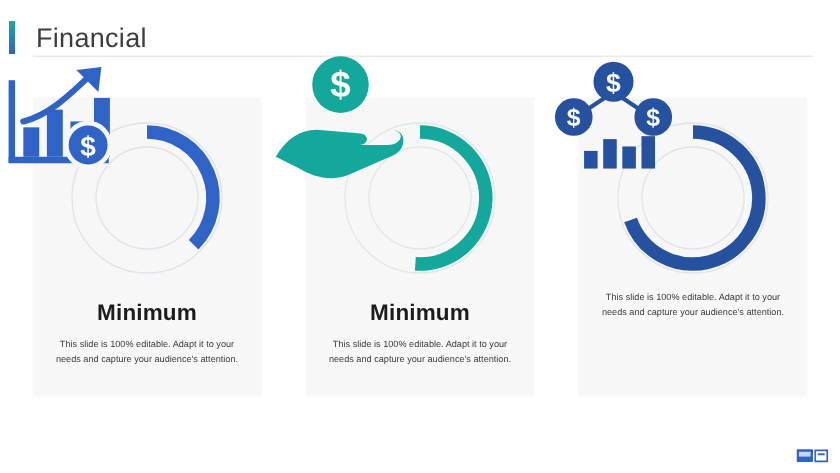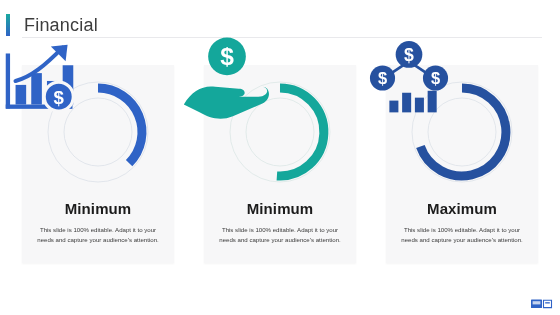--- a/index.html
+++ b/index.html
@@ -194,21 +194,20 @@
         <circle cx="40.5" cy="26.5" r="6.4" fill="#26519f"></circle>
         <text x="40.5" y="29.7" text-anchor="middle" font-size="8.4" font-weight="bold" font-family="Liberation Sans, sans-serif" fill="#ffffff">$</text>
         <g fill="#26519f">
           <rect x="17" y="38" width="4.6" height="6"></rect>
           <rect x="23.5" y="34" width="4.6" height="10"></rect>
           <rect x="30" y="36.5" width="4.6" height="7.5"></rect>
           <rect x="36.5" y="33" width="4.6" height="11"></rect>
         </g>
       </svg>
     </div>
-    <div class="card-title">Maximum</div>
     <div class="card-body">This slide is 100% editable. Adapt it to your needs and capture your audience's attention.</div>
   </div>
 
 </div>
 
 <svg class="footer-logo" viewBox="0 0 22 13">
   <rect x="0" y="2.5" width="11" height="8.5" rx="0.6" fill="#2f63c6"></rect>
   <rect x="1.6" y="4.2" width="7.8" height="3.2" fill="#c6d4ef"></rect>
   <path d="M12.5 3.2 L20.5 3.2 L20.5 10.6 L12.5 10.6 Z" fill="none" stroke="#2f63c6" stroke-width="1.1"></path>
   <rect x="14.2" y="5.2" width="4.6" height="1.3" fill="#2f63c6"></rect>

